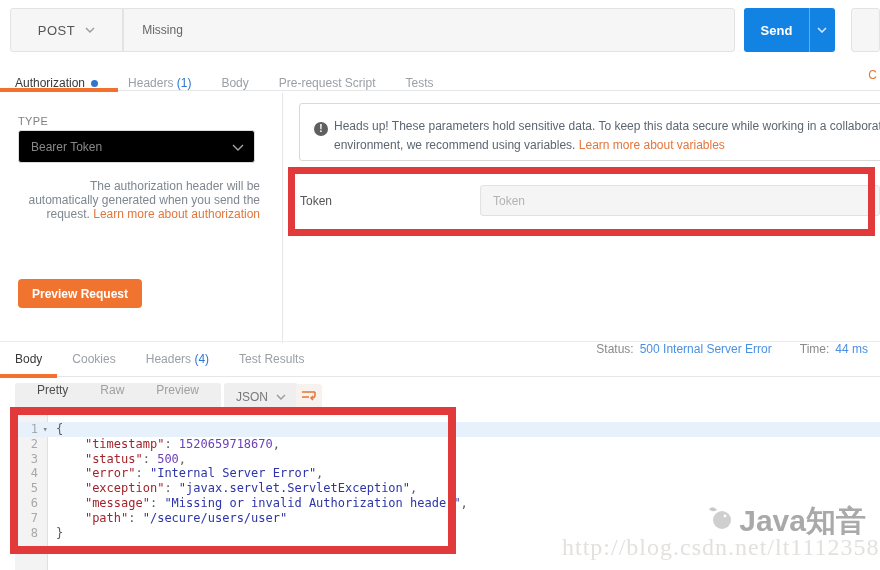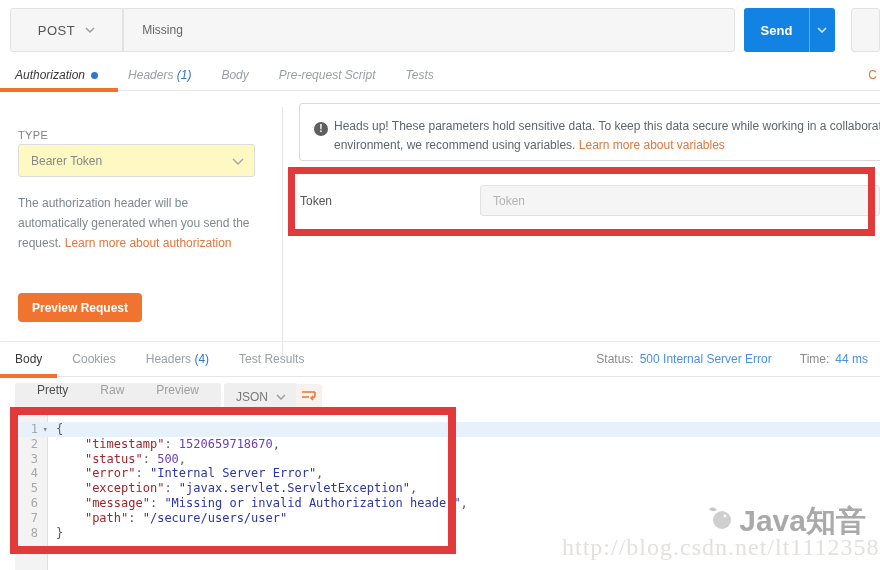--- a/index.html
+++ b/index.html
@@ -22,36 +22,36 @@
   .send-btn { margin-left:9px; width:93px; background:#1283e2; border-radius:3px; display:flex; color:#fff; cursor:pointer; }
   .send-main { flex:1; display:flex; align-items:center; justify-content:center; font-weight:bold; font-size:13px; }
   .send-caret { width:26px; display:flex; align-items:center; justify-content:center; border-left:1px solid rgba(255,255,255,.35); }
   .save-partial { margin-left:16px; width:30px; background:#f6f6f6; border:1px solid #e3e3e3; border-radius:3px; }
 
   .chev { width:10px; height:6px; display:inline-block; }
   .chev svg { display:block; }
 
   
   .req-tabs { position:absolute; left:0; top:60px; width:880px; height:31px; border-bottom:1px solid #e6e6e6; }
-  .req-tabs .tabs { display:flex; align-items:center; height:100%; padding-left:15px;font-style:italic; }
+  .req-tabs .tabs { display:flex; align-items:flex-end; height:100%; padding-left:15px; }
   .tab { color:#9aa0a6; margin-right:30px; cursor:pointer; white-space:nowrap; }
   .tab.active { color:#383838; }
   .tab .count { color:#2e77d0; }
   .dot { display:inline-block; width:7px; height:7px; border-radius:50%; background:#2e77d0; margin-left:6px; vertical-align:middle; }
   .tab-underline { position:absolute; left:0; bottom:-2px; width:118px; height:4px; background:#f3702e; }
   .code-link { position:absolute; right:3px; top:8px; color:#e2763c; cursor:pointer; }
 
   
   .main { position:absolute; left:0; top:91px; width:880px; height:250px; }
-  .left-pane { position:absolute; left:0; top:16px; width:283px; height:100%; border-right:1px solid #e6e6e6; }
+  .left-pane { position:absolute; left:0; top:2px; width:283px; height:100%; border-right:1px solid #e6e6e6; }
   .type-label { position:absolute; left:18px; top:22px; font-size:11px; color:#808080; letter-spacing:.4px; }
-  .type-select { position:absolute; left:18px; top:37px; width:237px; height:33px; background:#fef9c3;
+  .type-select { position:absolute; left:18px; top:37px; width:237px; height:33px; background:#000000;
     border:1px solid #dcdcdc; border-radius:3px; display:flex; align-items:center; padding:0 12px; color:#888; cursor:pointer; }
   .type-select .chev { margin-left:auto; }
-  .auth-help { position:absolute; left:18px; top:86px; width:242px; color:#7e8790; line-height:20px; }
+  .auth-help { position:absolute; left:18px; top:86px; width:242px; color:#7e8790; line-height:14px;text-align:right; }
   .link { color:#e2763c; cursor:pointer; }
   .preview-btn { position:absolute; left:18px; top:186px; height:29px; padding:0 14px; background:#f0742f;
     border:none; border-radius:4px; color:#fff; font-size:12px; font-weight:bold; display:flex; align-items:center; cursor:pointer;
     font-family:"Liberation Sans", sans-serif; }
 
   .right-pane { position:absolute; left:283px; top:0; right:0; height:100%; }
   .heads-up { position:absolute; left:16px; top:12px; width:592px; height:58px; background:#fff;
     border:1px solid #d9d9d9; border-radius:3px; padding:13px 0 0 14px; overflow:hidden; }
   .heads-line { white-space:nowrap; color:#5c6670; line-height:18px; overflow:hidden; }
   .bang-icon { display:inline-block; width:14px; height:14px; background:#5f5f5f; border-radius:50%;
@@ -63,21 +63,21 @@
     font-family:"Liberation Sans", sans-serif; }
   .token-input::placeholder { color:#b3b3b3; }
 
   .anno-box { position:absolute; border:7px solid #e23a3a; z-index:40; pointer-events:none; }
   .anno-token { left:5px; top:76px; width:587px; height:69px; }
 
   
   .resp-tabs { position:absolute; left:0; top:341px; width:880px; height:36px; border-top:1px solid #ececec; border-bottom:1px solid #e6e6e6; }
   .resp-tabs .tabs { display:flex; align-items:center; height:100%; padding-left:15px; }
   .resp-underline { position:absolute; left:0; bottom:-2px; width:57px; height:4px; background:#f3702e; }
-  .resp-meta { position:absolute; right:12px; top:0; height:100%; display:flex; align-items:center; gap:6px; }
+  .resp-meta { position:absolute; right:12px; top:0; height:100%; display:flex; align-items:flex-start; gap:6px; }
   .meta-label { color:#8a8a8a; }
   .meta-value { color:#4a90e2; }
   .meta-gap { width:16px; }
 
   .resp-toolbar { position:absolute; left:0; top:377px; width:880px; height:35px; }
   .seg-group { position:absolute; left:15px; top:6px; height:28px; background:#efefef; border-radius:3px;
     display:flex; padding:0 6px; }
   .seg { padding:0 16px; color:#a0a0a0; cursor:pointer; }
   .seg.active { color:#4d4d4d; }
   .fmt-select { position:absolute; left:224px; top:6px; height:28px; background:#efefef; border-radius:3px;

